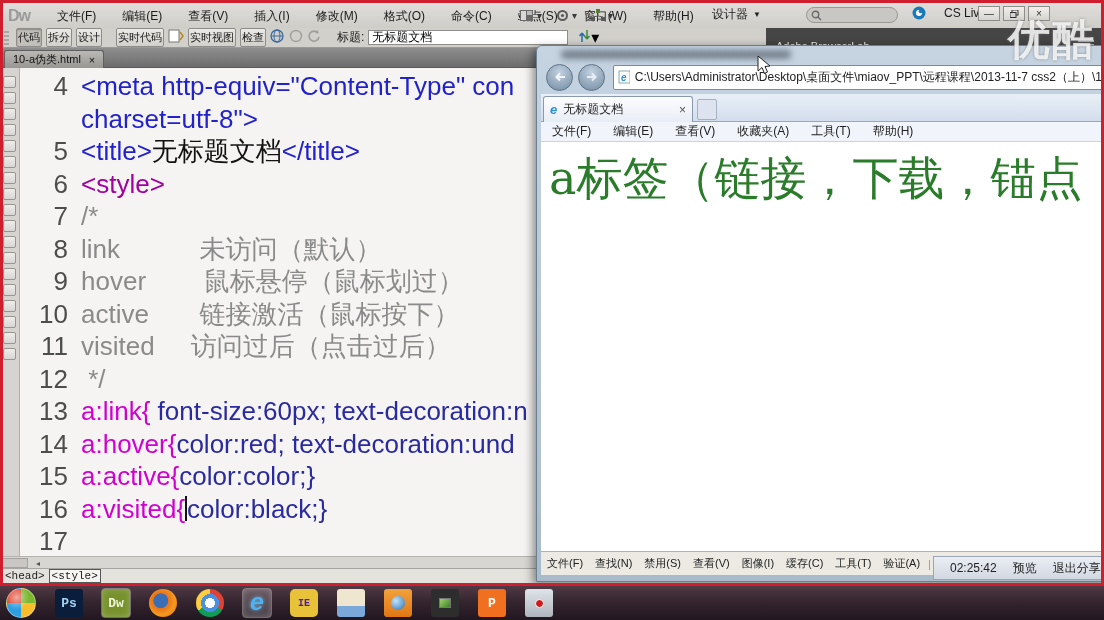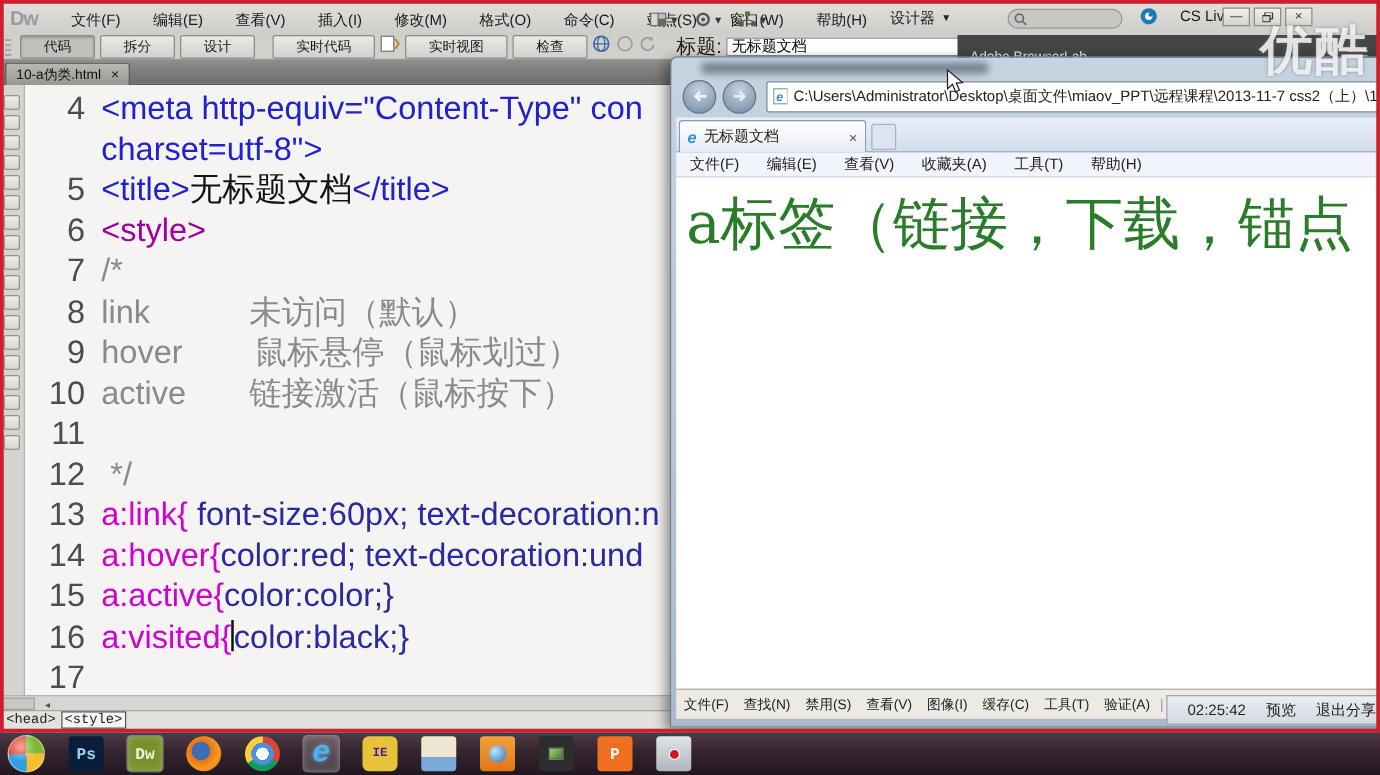--- a/index.html
+++ b/index.html
@@ -19,25 +19,25 @@
     border:1px solid #9a9894; border-radius:8px; display:flex; align-items:center; padding-left:4px; }
   #cslive { position:absolute; left:912px; top:6px; display:flex; align-items:center; gap:18px; font-size:12px; color:#1a1a1a; }
   #dw-winbtns { position:absolute; left:978px; top:6px; display:flex; gap:3px; }
   .winbtn { width:22px; height:15px; border:1px solid #8f8d89; background:linear-gradient(#f2f0ec,#d6d4d0);
     font-size:10px; color:#333; display:flex; align-items:center; justify-content:center; }
 
   
   #dw-doctoolbar { position:absolute; left:0; top:28px; width:100%; height:20px; background:#d2d0cb;
     border-bottom:1px solid #9c9a96; display:flex; align-items:center; padding-left:4px; gap:4px; }
   .grip { width:5px; height:14px; background:repeating-linear-gradient(#a9a7a3 0 2px, transparent 2px 4px); margin-right:3px; }
-  .tb-btn { font-size:11px; color:#1a1a1a; padding:1px 18px; border:1px solid #8f8d89; border-radius:2px;
+  .tb-btn { font-size:11px; color:#1a1a1a; padding:1px 1px; border:1px solid #8f8d89; border-radius:2px;
     background:linear-gradient(#eceae6,#d2d0cb); white-space:nowrap; }
   .tb-btn.pressed { background:#c2c0ba; box-shadow:inset 0 1px 2px rgba(0,0,0,.3); }
   .tb-sep { width:6px; }
-  #title-label { font-size:16px; color:#1a1a1a; margin-left:12px; }
+  #title-label { font-size:12px; color:#1a1a1a; margin-left:12px; }
   #title-input { width:200px; height:15px; font-size:12px; border:1px solid #8f8d89; background:#fff; padding:0 3px;
     font-family:"Liberation Sans",sans-serif; }
 
   
   #dw-tabbar { position:absolute; left:0; top:48px; width:100%; height:20px;
     background:linear-gradient(#8e8e8e,#6d6d6d); border-bottom:1px solid #5a5a5a; }
   #dw-tab { position:absolute; left:4px; top:2px; height:18px; padding:1px 8px; font-size:11px; color:#111;
     background:linear-gradient(#bab8b4,#999792); border:1px solid #5f5f5f; border-bottom:none;
     border-radius:3px 3px 0 0; display:flex; align-items:center; gap:8px; }
   #dw-tab-path { position:absolute; left:0; top:3px; width:531px; text-align:right; font-size:11px; color:#ececec;
@@ -306,20 +306,21 @@
         <div class="code-row">
           <span class="gut">9</span>
           <span class="code-line"><span class="c-g">hover        鼠标悬停（鼠标划过）</span></span>
         </div>
         <div class="code-row">
           <span class="gut">10</span>
           <span class="code-line"><span class="c-g">active       链接激活（鼠标按下）</span></span>
         </div>
         <div class="code-row">
           <span class="gut">11</span>
+          <span class="code-line"><span class="c-g">visited     访问过后（点击过后）</span></span>
         </div>
         <div class="code-row">
           <span class="gut">12</span>
           <span class="code-line"><span class="c-g"> */</span></span>
         </div>
         <div class="code-row">
           <span class="gut">13</span>
           <span class="code-line"><span class="c-m">a:link{</span><span class="c-n"> font-size:60px; text-decoration:n</span></span>
         </div>
         <div class="code-row">

